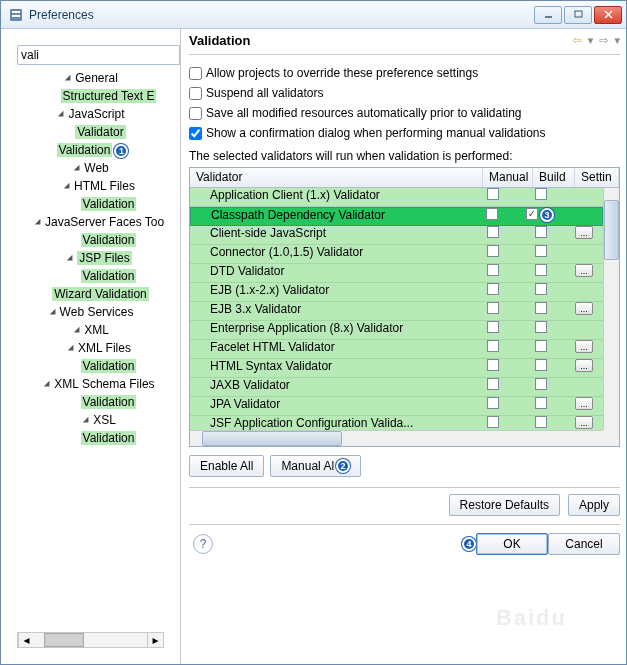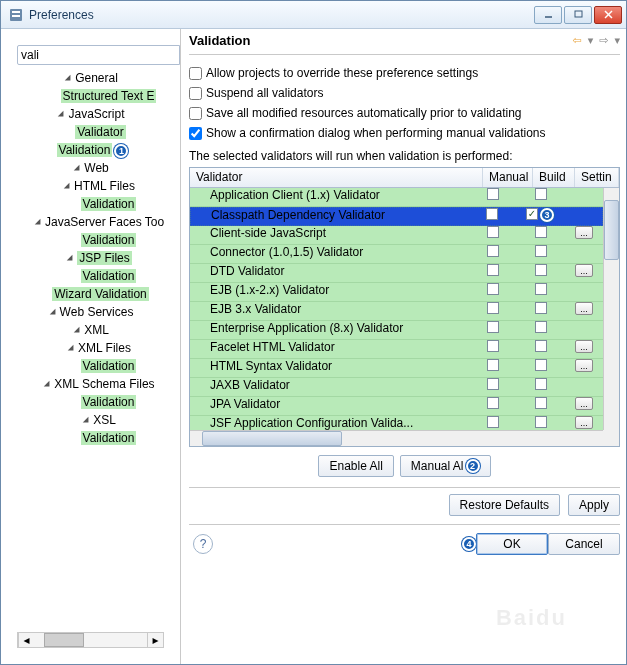--- a/index.html
+++ b/index.html
@@ -44,35 +44,35 @@
 
 .table-wrap { border:1px solid #9bb0c7; background:#b8eab8; height:280px; position:relative; }
 .thead { display:flex; background:linear-gradient(#fbfcfe,#e8eef6); border-bottom:1px solid #aebdd1; height:20px; }
 .thead .th { padding:2px 6px; border-right:1px solid #d0dae6; }
 .thead .th.v { flex:1; }
 .thead .th.m { width:50px; }
 .thead .th.b { width:42px; }
 .thead .th.s { width:44px; }
 .tbody { overflow:hidden; position:absolute; top:20px; bottom:16px; left:0; right:16px; }
 .row { display:flex; height:19px; border-bottom:1px solid #a3d8a3; }
-.row.selected { background:#1d4ed8; border:1px dotted #3a6ea5; }
+.row.selected { background:#22c55e; border:1px dotted #3a6ea5; }
 .row .c { padding:0 6px; }
 .row .c.v { flex:1; padding-left:20px; white-space:nowrap; overflow:hidden; text-overflow:ellipsis; }
 .row .c.m,.row .c.b { width:48px; display:flex; justify-content:center; }
 .row .c.s { width:38px; display:flex; justify-content:center; }
 .chk { width:12px; height:12px; border:1px solid #7a8a9a; background:#fff; display:inline-flex; align-items:center; justify-content:center; }
 .chk.on::after { content:"✓"; font-size:10px; color:#2a5a2a; line-height:10px; }
 .setbtn { width:18px; height:13px; border:1px solid #8a8a8a; background:linear-gradient(#fdfdfd,#e3e3e3); font-size:9px; display:flex;align-items:center;justify-content:center; border-radius:2px; }
 .vscroll { position:absolute; right:0; top:20px; bottom:16px; width:16px; background:#f0f0f0; border-left:1px solid #c9c9c9; }
 .vscroll .thumb { height:60px; margin-top:12px; background:linear-gradient(90deg,#e6ecf4,#c4d2e3); border:1px solid #9fb3ca; border-radius:2px; }
 .hscroll { position:absolute; left:0; right:16px; bottom:0; height:16px; background:#f0f0f0; border-top:1px solid #c9c9c9; display:flex; }
 .hscroll .thumb { width:140px; margin-left:12px; background:linear-gradient(#e6ecf4,#c4d2e3); border:1px solid #9fb3ca; border-radius:2px; }
 .corner { position:absolute; right:0; bottom:0; width:16px; height:16px; background:#f0f0f0; }
 
-.btns-row { margin-top:8px; display:flex; gap:6px;justify-content:center; }
+.btns-row { margin-top:8px; display:flex; gap:6px; }
 .btn { height:22px; padding:0 10px; border:1px solid #9fb3ca; background:linear-gradient(#fcfcfd,#e8edf4); border-radius:2px; display:inline-flex; align-items:center; justify-content:center; }
 .btn.default { border:1px solid #3b79c4; box-shadow:0 0 0 1px #a9c6ea inset; }
 
 .sep { border-top:1px solid #c9c9c9; margin:10px 0 6px 0; }
 .bottom-right { display:flex; justify-content:flex-end; gap:8px; }
 
 .footer { border-top:1px solid #c9c9c9; margin-top:8px; padding-top:8px; display:flex; align-items:center; }
 .help { width:20px; height:20px; border:1px solid #9fb3ca; border-radius:10px; color:#4a6c9e; display:flex;align-items:center;justify-content:center; margin-left:4px; }
 .footer .spacer { flex:1; }
 

